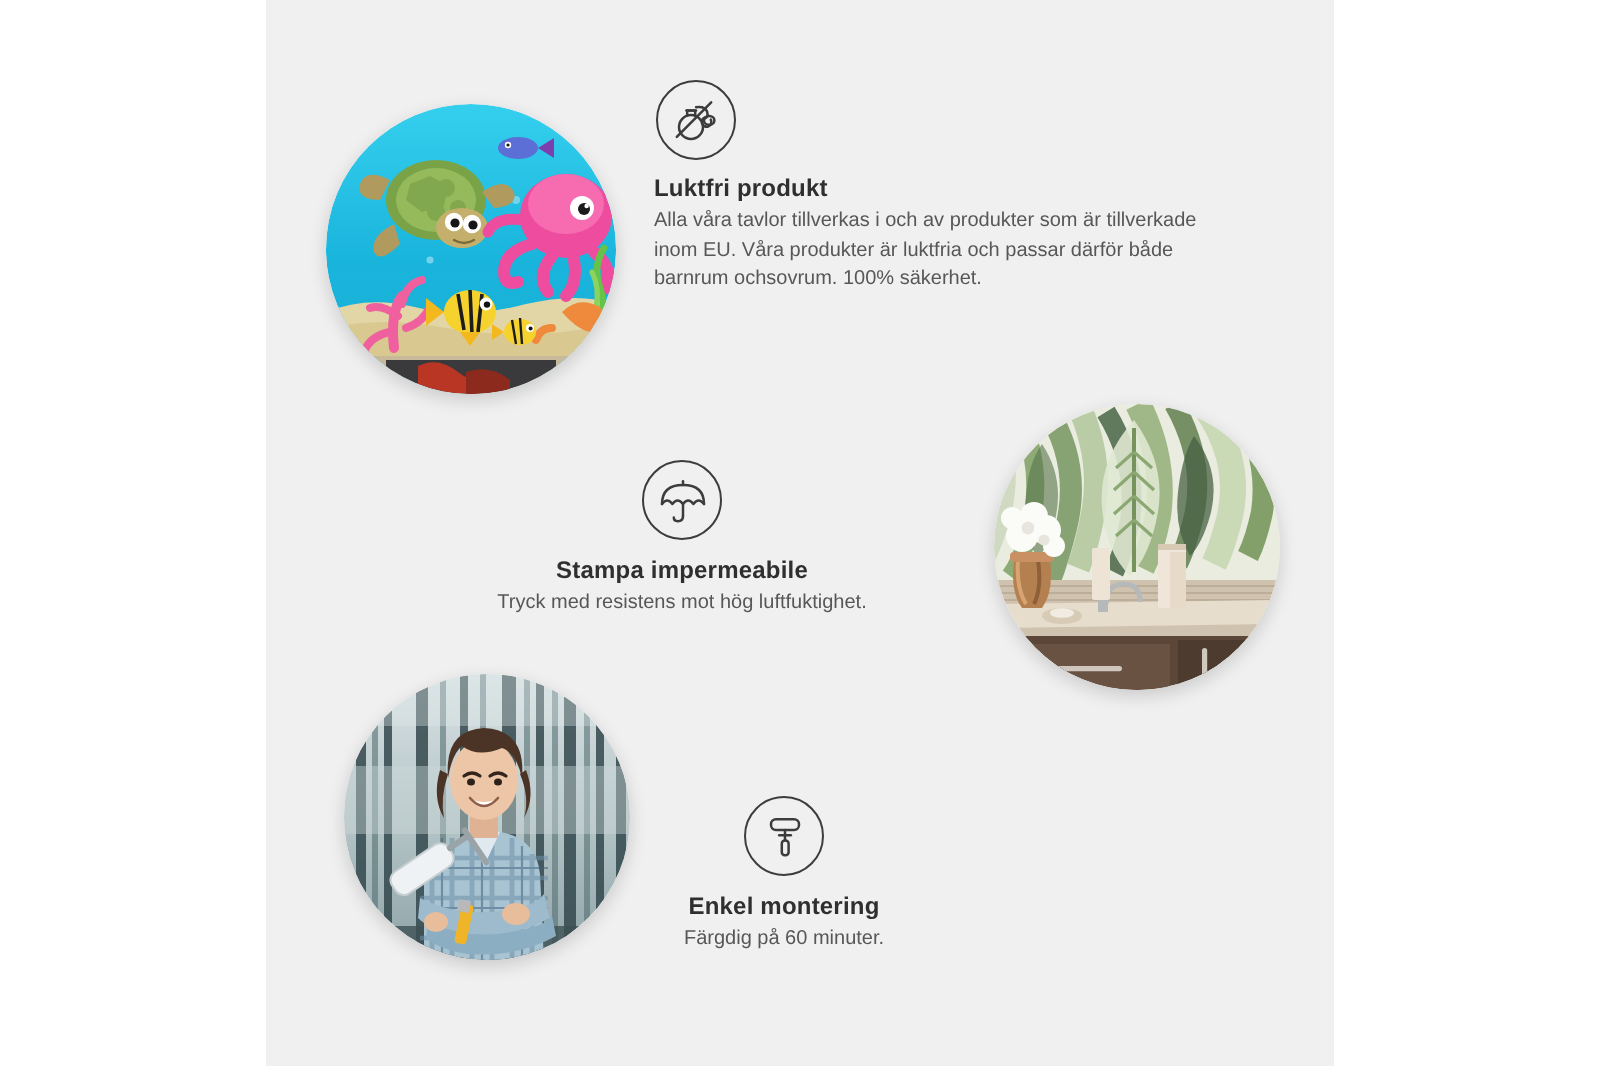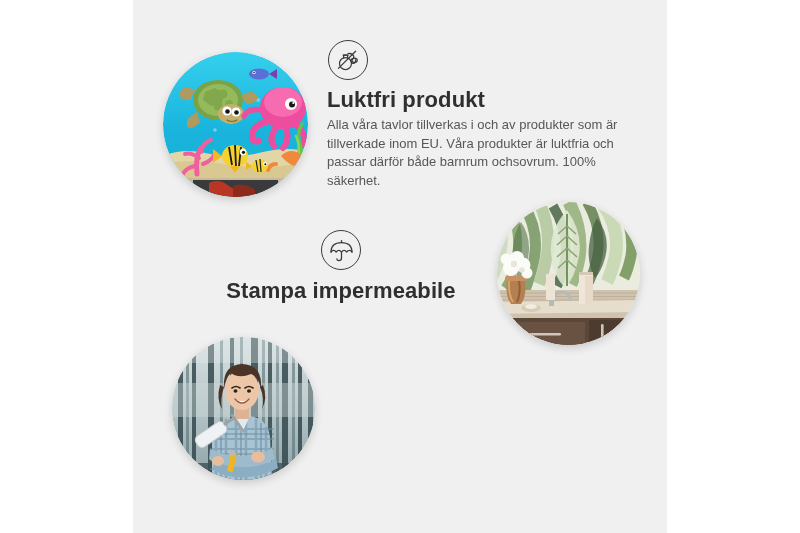--- a/index.html
+++ b/index.html
@@ -38,29 +38,29 @@
     height: 40px;
     border: 1.4px solid #3c3c3c;
     border-radius: 50%;
     box-sizing: border-box;
     display: flex;
     align-items: center;
     justify-content: center;
   }
   .feat-icon svg { display: block; }
   .feat-title {
-    font-size: 22px;
+    font-size: 12px;
     font-weight: 600;
     color: #2f2f2f;
     letter-spacing: 0.1px;
     margin: 7px 0 3px 0;
     line-height: 1.2;
   }
   .feat-body {
-    font-size: 13px;
+    font-size: 10px;
     color: #575757;
     line-height: 1.42;
     margin: 0;
   }
 
   
   #feature-odourless {
     left: 327px;
     top: 40px;
     width: 292px;
@@ -427,16 +427,35 @@
 
           <path d="M12.5 14 L12.5 20"></path>
 
           <path d="M12.5 20 q0 2.6 -2.6 2.6 q-2 0 -2 -1.8"></path>
 
           <path d="M12.5 4.5 L12.5 2.6"></path>
         </g>
       </svg>
     </div>
     <div class="feat-title">Stampa impermeabile</div>
-  </div>
-
+    <p class="feat-body">Tryck med resistens mot hög luftfuktighet.</p>
+  </div>
+
+  <div class="feature" id="feature-easy-install">
+    <div class="feat-icon">
+      <svg width="25" height="25" viewBox="0 0 25 25">
+        <g fill="none" stroke="#3c3c3c" stroke-width="1.25" stroke-linecap="round" stroke-linejoin="round">
+
+          <rect x="5.5" y="3.6" width="14" height="5.4" rx="2.5"></rect>
+
+          <path d="M12.5 9 L12.5 11.6"></path>
+          <path d="M9.6 11.6 l5.8 0"></path>
+
+          <path d="M12.5 11.6 L12.5 14.2"></path>
+          <rect x="10.9" y="14.2" width="3.4" height="7.4" rx="1.5"></rect>
+        </g>
+      </svg>
+    </div>
+    <div class="feat-title">Enkel montering</div>
+    <p class="feat-body">Färgdig på 60 minuter.</p>
+  </div>
 
 </div>
 
 </body></html>

